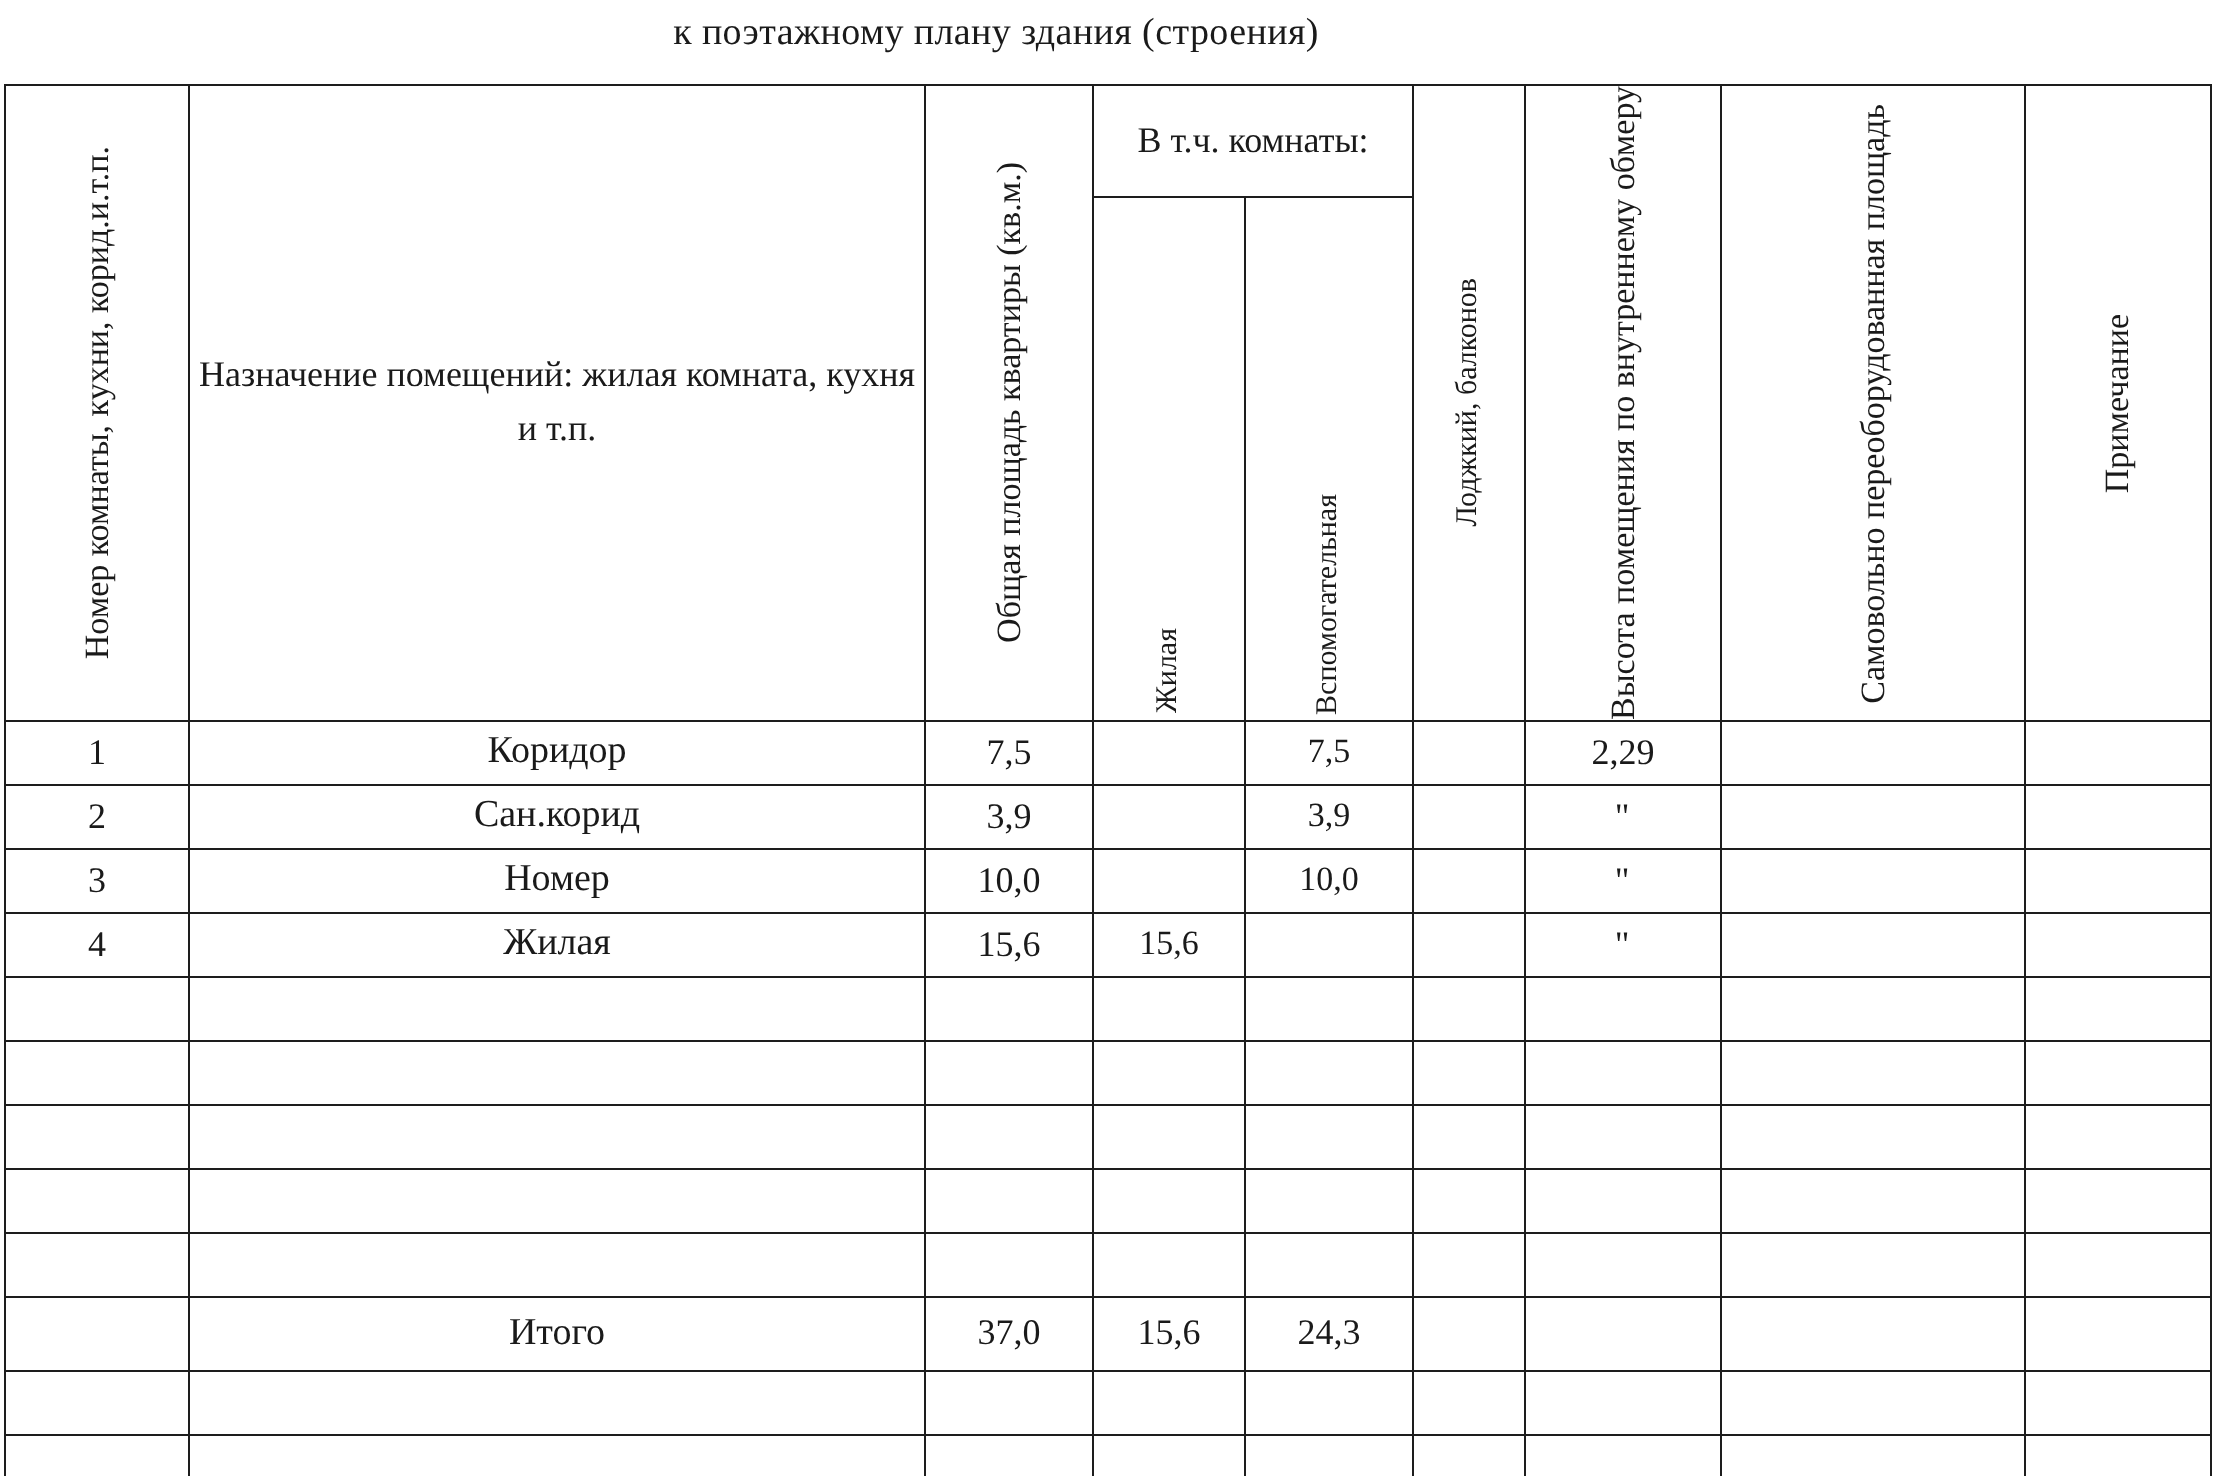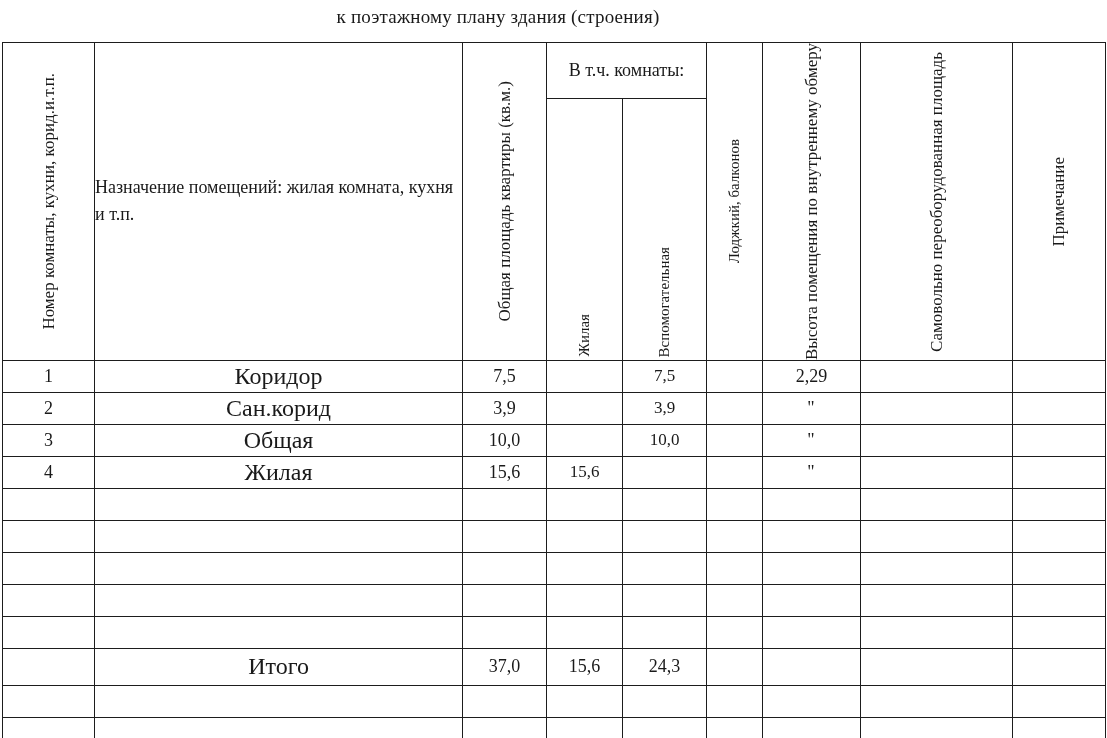--- a/index.html
+++ b/index.html
@@ -65,31 +65,32 @@
     justify-content: center;
   }
   .small-v { font-size: 15px; }
   .hhead {
     text-align: center;
     font-size: 18px;
     line-height: 1.25;
     padding: 6px 4px;
   }
   .purpose-head {
+    text-align: center;
     font-size: 18px;
     line-height: 1.5;
     padding: 0 18px;
   }
   .data-row td {
     height: 31px;
     text-align: center;
     font-size: 19px;
   }
   .data-row td.num { font-size: 18px; }
-  .data-row td.name { font-size: 24px; }
+  .data-row td.name { font-size: 19px; }
   .data-row td.small { font-size: 17px; }
   .empty-row td { height: 31px; }
   .total-row td { height: 36px; }
   .bold { font-weight: bold; }
   .quote { font-size: 17px; letter-spacing: 1px; }
 </style>
 </head>
 <body>
 
 <div class="page">
@@ -177,21 +178,21 @@
         <td>3,9</td>
         <td class="small"></td>
         <td class="small">3,9</td>
         <td></td>
         <td class="quote">"</td>
         <td></td>
         <td></td>
       </tr>
       <tr class="data-row">
         <td class="num">3</td>
-        <td class="name">Общая</td>
+        <td class="name">Номер</td>
         <td>10,0</td>
         <td class="small"></td>
         <td class="small">10,0</td>
         <td></td>
         <td class="quote">"</td>
         <td></td>
         <td></td>
       </tr>
       <tr class="data-row">
         <td class="num">4</td>

